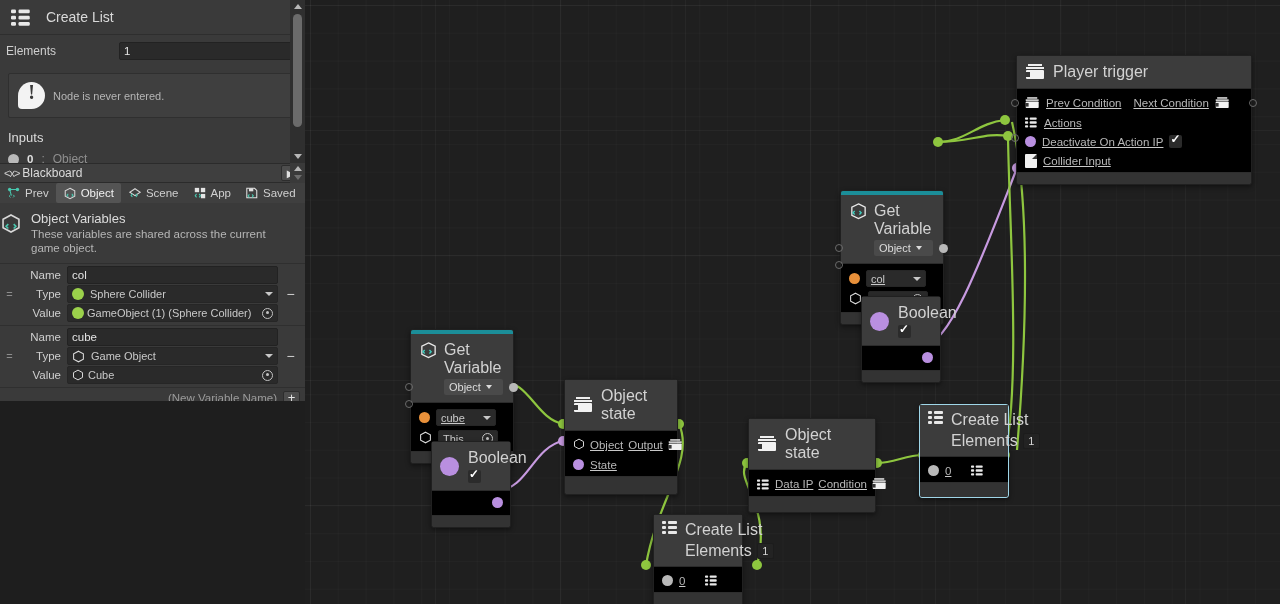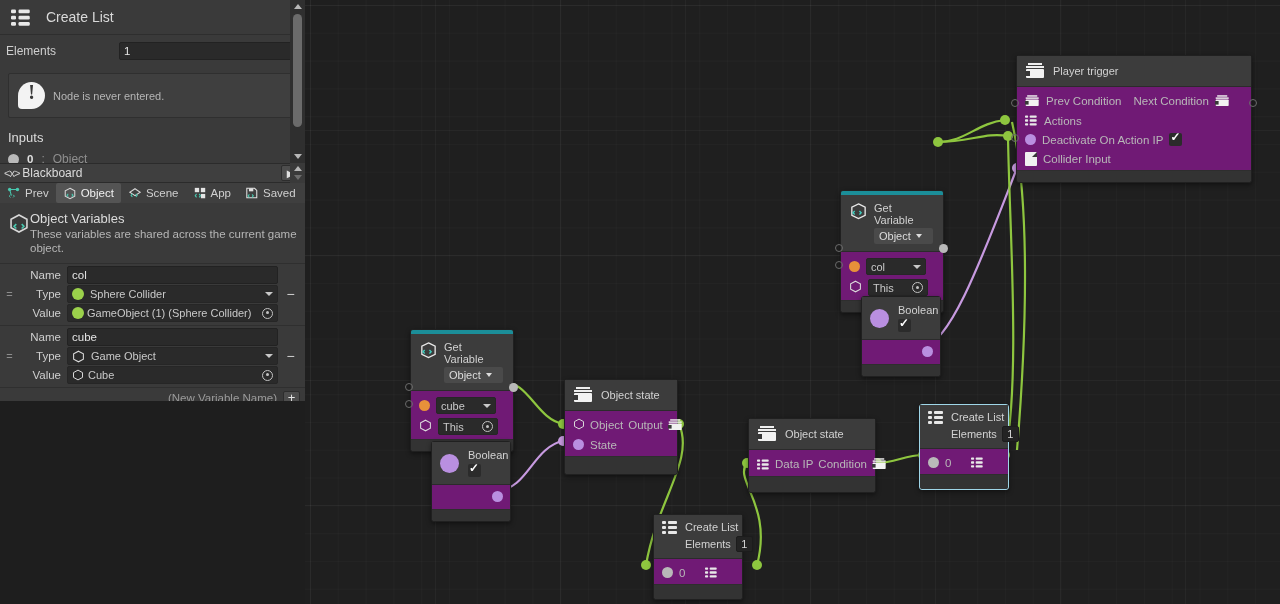--- a/index.html
+++ b/index.html
@@ -38,23 +38,23 @@
     color:#c9c9c9;
   }
   .node.selected { border:1px solid #9fd6e8; }
   .node-accent { height:4px; background:#1b8e99; border-radius:2px 2px 0 0; margin:-0px; }
   .node-head {
     display:flex; align-items:center; gap:8px;
     padding:7px 10px 7px 8px;
     border-bottom:1px solid #2b2b2b;
     background:#3c3c3c;
   }
-  .node-head .htxt { font-size:11px; color:#d2d2d2; }
+  .node-head .htxt { font-size:16px; color:#d2d2d2; }
   .node-head .hcol { display:flex; flex-direction:column; gap:2px;justify-content:flex-end; }
-  .node-body { padding:4px 16px 2px 0; background:#701a75; }
+  .node-body { padding:4px 16px 2px 0; background:#000000;text-decoration:underline; }
   .node-foot { height:12px; background:#333333; border-top:1px solid #2e2e2e; border-radius:0 0 3px 3px;}
   .row { display:flex; align-items:center; gap:6px; padding:2px 8px; min-height:19px; font-size:11.5px; }
   .row .lbl { color:#b8b8b8; white-space:nowrap; }
   .spacer { flex:1; }
 
   
   .ico { display:inline-block; flex:0 0 auto; }
   .ico-list { width:15px; height:13px; position:relative; }
   .ico-list i { position:absolute; left:0; width:4px; height:3px; background:#e8e8e8; border-radius:1px; }
   .ico-list i:nth-child(1){top:0}.ico-list i:nth-child(2){top:5px}.ico-list i:nth-child(3){top:10px}
@@ -137,21 +137,21 @@
             display:flex; align-items:center; border-top:1px solid #2b2b2b; border-bottom:1px solid #2b2b2b;}
   #bb-bar .ang { font-size:11px; color:#d0d0d0; padding:0 3px 0 4px; letter-spacing:-1px;}
   #bb-bar .bbt { font-size:12px; color:#dcdcdc; }
   .bb-btn { width:22px; height:16px; background:#4d4d4d; border:1px solid #2d2d2d; border-radius:2px;
             display:flex;align-items:center;justify-content:center; color:#e0e0e0; font-size:10px; margin-right:2px;}
   #tabs { position:absolute; left:0; top:183px; width:305px; height:20px; background:#3f3f3f; display:flex; align-items:stretch;}
   .tab { display:flex; align-items:center; gap:4px; padding:0 7px; font-size:11.5px; color:#cfcfcf; }
   .tab.active { background:#545454; border-radius:2px; color:#f0f0f0;}
   .tab .gi { width:14px; height:13px; position:relative; flex:0 0 auto;}
   #bb-body { position:absolute; left:0; top:203px; width:305px; height:401px; background:#3a3a3a; }
-  .obj-hdr { display:flex; padding:8px 8px 7px 8px; }
+  .obj-hdr { display:flex; gap:9px; padding:8px 8px 7px 0; }
   .obj-hdr .ttl { font-size:13px; color:#dcdcdc; }
   .obj-hdr .sub { font-size:11.5px; color:#b6b6b6; line-height:1.25; margin-top:1px;}
   .var-grp { border-top:1px solid #2f2f2f; border-bottom:1px solid #2f2f2f; padding:2px 0; background:#3a3a3a;}
   .var-row { display:flex; align-items:center; gap:6px; padding:1px 8px 1px 4px; height:19px;}
   .var-row .handle { width:11px; color:#8d8d8d; font-size:11px; text-align:center; }
   .var-row .lb { width:40px; text-align:right; font-size:11.5px; color:#cfcfcf; }
   .var-row .minus { width:13px; text-align:center; color:#cfcfcf; font-size:14px; line-height:10px;}
   .newvar { display:flex; align-items:center; justify-content:flex-end; gap:6px; padding:3px 5px 3px 0;}
   .newvar .ph { font-size:11.5px; color:#9b9b9b; }
   .plus { width:17px; height:15px; background:#4d4d4d; border:1px solid #2d2d2d; border-radius:2px;

